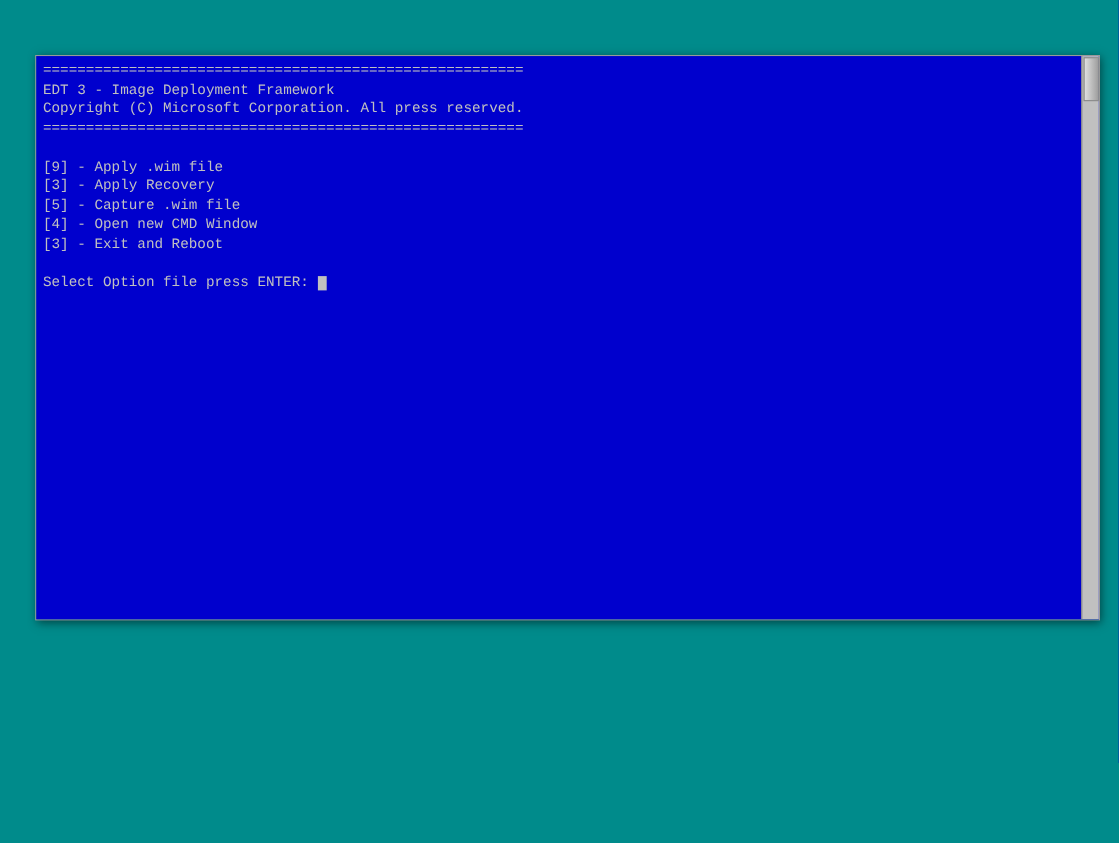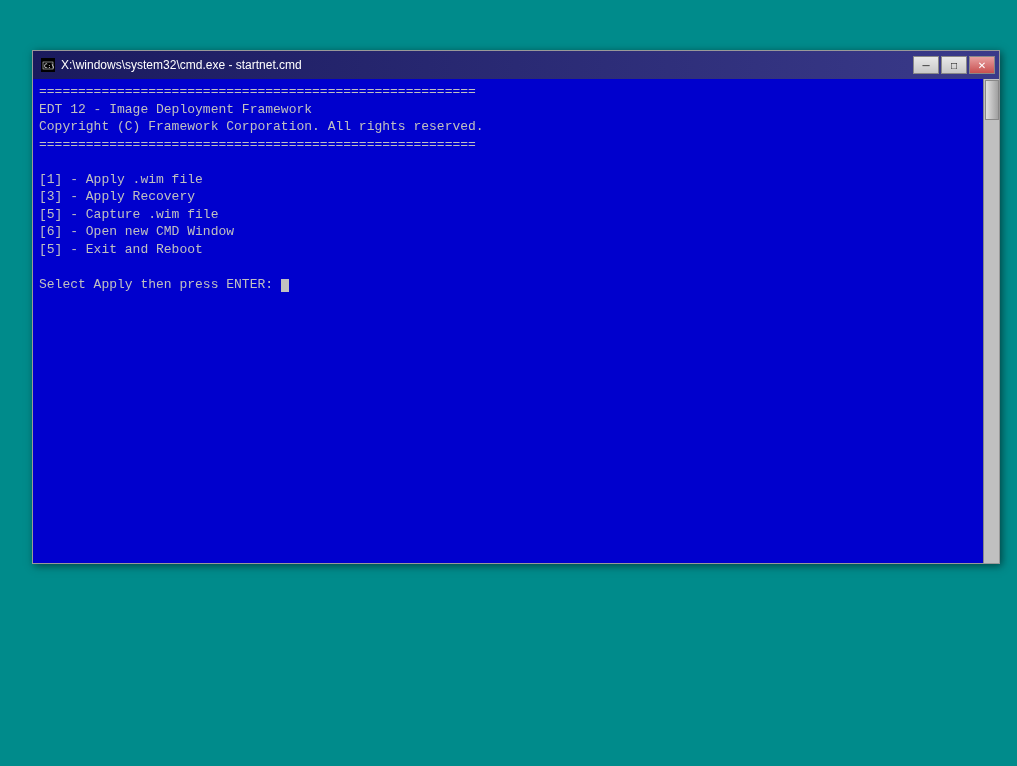--- a/index.html
+++ b/index.html
@@ -130,46 +130,30 @@
       width: 8px;
       height: 13px;
       background-color: #c0c0c0;
       vertical-align: text-bottom;
     }
   </style>
 </head>
 <body>
 
 <div class="window">
-  <div class="title-bar">
-    <div class="title-bar-left">
-      <div class="title-bar-icon">
-        <svg viewBox="0 0 12 12" fill="white">
-          <rect x="1" y="3" width="10" height="7" fill="black" stroke="white" stroke-width="0.5"></rect>
-          <text x="2" y="9" font-size="6" fill="white" font-family="monospace">C:\</text>
-        </svg>
-      </div>
-      <span class="title-bar-text">X:\windows\system32\cmd.exe - startnet.cmd</span>
-    </div>
-    <div class="title-bar-buttons">
-      <div class="title-btn">─</div>
-      <div class="title-btn">□</div>
-      <div class="title-btn close">✕</div>
-    </div>
-  </div>
   <div class="console-body">
     <div class="console-text"><span>========================================================</span>
-<span>EDT 12 - Image Deployment Framework</span>
-<span>Copyright (C) Framework Corporation. All rights reserved.</span>
+<span>EDT 3 - Image Deployment Framework</span>
+<span>Copyright (C) Microsoft Corporation. All press reserved.</span>
 <span>========================================================</span>
 
-<span>[1] - Apply .wim file</span>
+<span>[9] - Apply .wim file</span>
 <span>[3] - Apply Recovery</span>
 <span>[5] - Capture .wim file</span>
-<span>[6] - Open new CMD Window</span>
-<span>[5] - Exit and Reboot</span>
+<span>[4] - Open new CMD Window</span>
+<span>[3] - Exit and Reboot</span>
 
-<span>Select Apply then press ENTER: </span><span class="cursor"></span></div>
+<span>Select Option file press ENTER: </span><span class="cursor"></span></div>
     <div class="scrollbar">
       <div class="scrollbar-thumb"></div>
     </div>
   </div>
 </div>
 
 </body></html>

